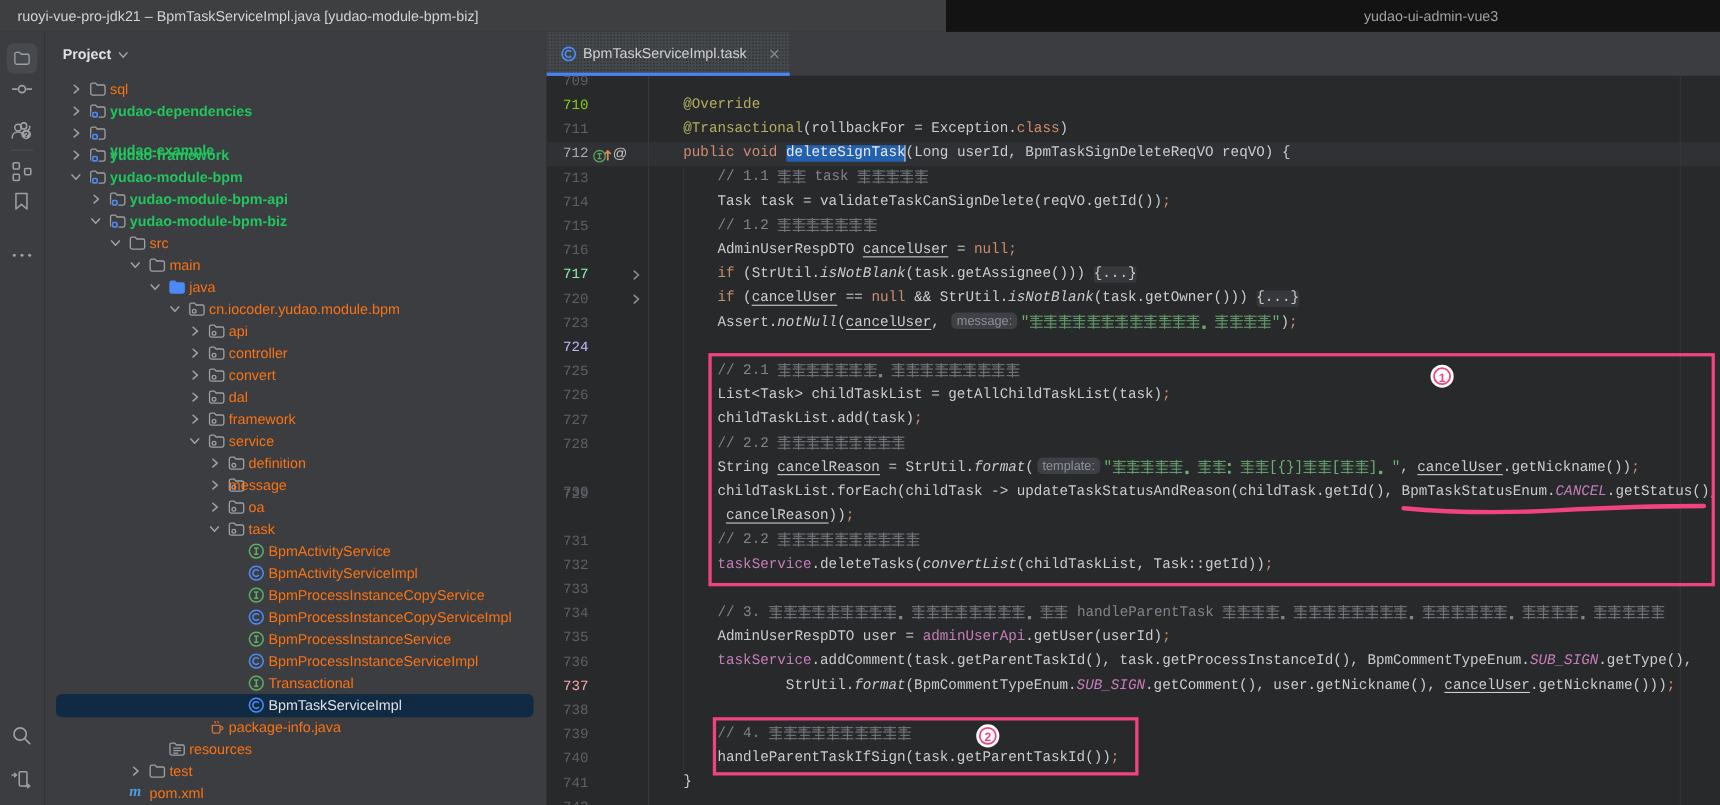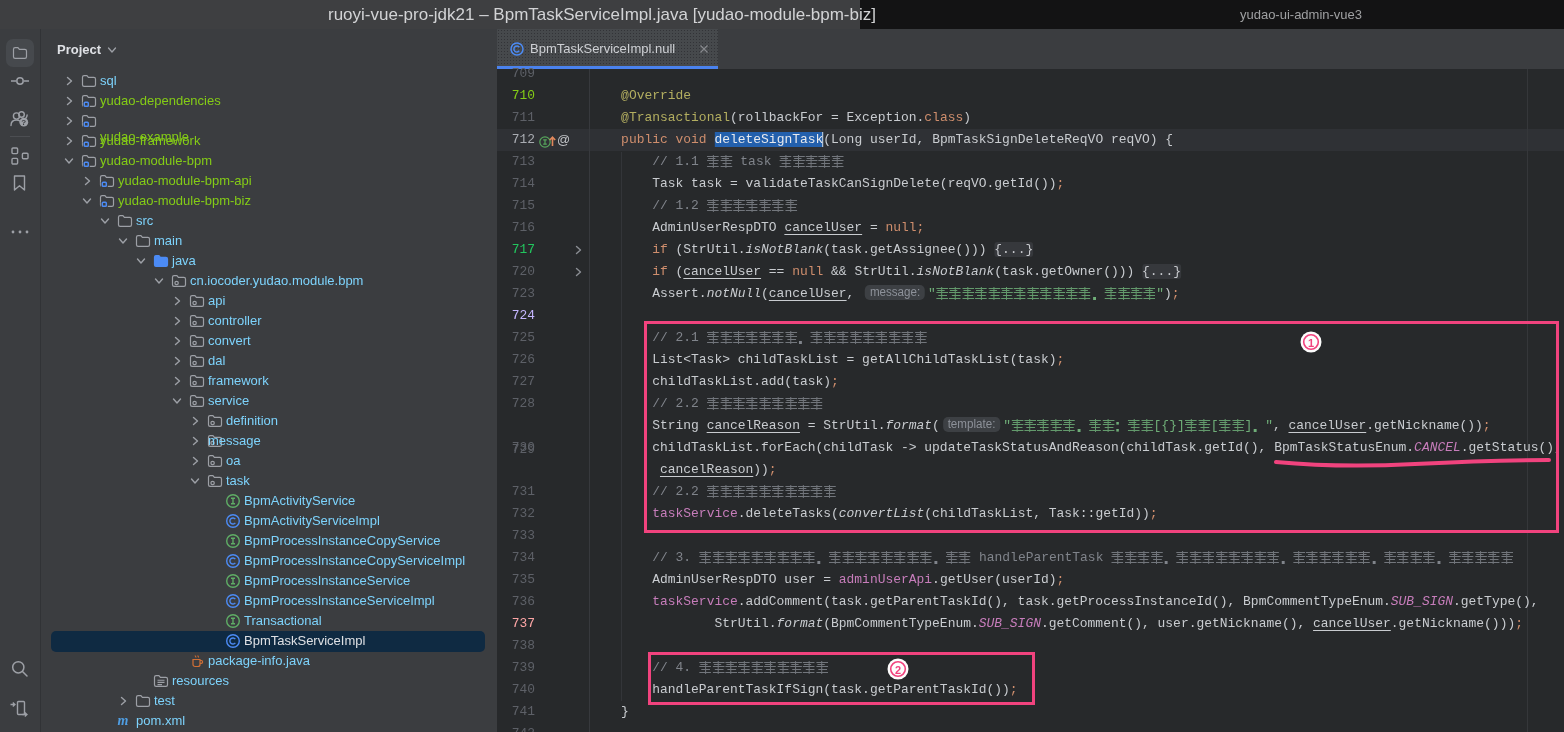--- a/index.html
+++ b/index.html
@@ -22,26 +22,26 @@
  linear-gradient(currentColor,currentColor) 0 5.4px/12px 1.2px no-repeat,
  linear-gradient(currentColor,currentColor) 0 11.4px/12px 1.25px no-repeat,
  linear-gradient(currentColor,currentColor) 5.4px 0/1.3px 13.2px no-repeat,
  linear-gradient(currentColor,currentColor) 1.1px 3px/7.6px 1px no-repeat,
  linear-gradient(currentColor,currentColor) 2.2px 8.3px/9px 1px no-repeat}
 i.p{display:inline-block;width:12.2px;height:13.2px;margin:0 .62px;vertical-align:-3.2px;background:
  linear-gradient(currentColor,currentColor) 1.2px 10px/3px 3px no-repeat}
 i.q{display:inline-block;width:12.2px;height:13.2px;margin:0 .62px;vertical-align:-3.2px;background:
  linear-gradient(currentColor,currentColor) 1.2px 3px/2.6px 2.6px no-repeat,
  linear-gradient(currentColor,currentColor) 1.2px 9.8px/2.6px 2.6px no-repeat}
-.tr{position:absolute;height:20px;font:13px/20px "Liberation Sans",sans-serif;color:#7dd3fc;white-space:pre}
-.tb{font-weight:normal;color:#84cc16}
+.tr{position:absolute;height:20px;font:13px/20px "Liberation Sans",sans-serif;color:#f97316;white-space:pre}
+.tb{font-weight:bold;color:#22c55e}
 </style></head><body>
 <div class="abs" style="left:0;top:0;width:860px;height:29px;background:#3e3f41"></div>
 <div class="abs" style="left:860px;top:0;width:704px;height:29px;background:#131314"></div>
-<div class="abs" style="left:2px;top:0;width:874px;height:29px;line-height:29px;text-align:right;font-size:17px;color:#d2d3d5">ruoyi-vue-pro-jdk21 – BpmTaskServiceImpl.java [yudao-module-bpm-biz]</div>
+<div class="abs" style="left:16px;top:0;width:874px;height:29px;line-height:29px;text-align:left;font-size:13px;color:#d2d3d5">ruoyi-vue-pro-jdk21 – BpmTaskServiceImpl.java [yudao-module-bpm-biz]</div>
 <div class="abs" style="left:1161px;top:0;width:280px;height:29px;line-height:29px;text-align:center;font-size:13px;color:#9fa0a2">yudao-ui-admin-vue3</div>
 <div class="abs" style="left:0;top:29px;width:497px;height:703px;background:#3b3d40"></div>
 <div class="abs" style="left:40px;top:29px;width:1px;height:703px;background:#313336"></div>
 <div class="abs" style="left:497px;top:29px;width:1067px;height:40px;background:#3b3d40"></div>
 <div class="abs" style="left:497px;top:69px;width:1067px;height:663px;background:#27292b"></div>
 <div class="abs" style="left:6px;top:39px;width:28px;height:28px;border-radius:7px;background:#46494d"></div>
 <svg class="abs" style="left:12px;top:45px" width="16" height="16" viewBox="0 0 16 16" fill="none">
     <path d="M1.5 4.2 C1.5 3.3 2.2 2.6 3.1 2.6 H5.9 L7.4 4.3 H12.9 C13.8 4.3 14.5 5 14.5 5.9 V11.8 C14.5 12.7 13.8 13.4 12.9 13.4 H3.1 C2.2 13.4 1.5 12.7 1.5 11.8 Z" stroke="#9da0a6" stroke-width="1.2"></path>
   </svg>
 <svg class="abs" style="left:10px;top:73px" width="20" height="16" viewBox="0 0 20 16" fill="none">
@@ -313,37 +313,37 @@
   </svg>
 <div class="tr" style="left:154px;top:691px">test</div>
 <div class="abs" style="left:117.5px;top:711px;font:italic bold 14px/20px 'Liberation Serif',serif;color:#4f9ee3">m</div>
 <div class="tr" style="left:136px;top:711px">pom.xml</div>
 <div class="abs" style="left:497px;top:29px;width:221px;height:40px;background:#46494c;background-image:radial-gradient(rgba(30,31,34,.5) .8px,transparent .9px);background-size:3px 3px"></div>
 <div class="abs" style="left:497px;top:66px;width:221px;height:3px;background:#4a82ee"></div>
 <svg class="abs" style="left:509px;top:41px" width="16" height="16" viewBox="0 0 16 16" fill="none">
     <circle cx="8" cy="8" r="6" stroke="#4c8bf5" stroke-width="1.5"></circle>
     <path d="M10.3 6.2 A3 3 0 1 0 10.3 9.8" stroke="#4c8bf5" stroke-width="1.5"></path>
   </svg>
-<div class="abs" style="left:530px;top:39px;font:13px/20px 'Liberation Sans',sans-serif;color:#ced0d4">BpmTaskServiceImpl.null</div>
+<div class="abs" style="left:530px;top:39px;font:13px/20px 'Liberation Sans',sans-serif;color:#ced0d4">BpmTaskServiceImpl.task</div>
 <svg class="abs" style="left:697px;top:42px" width="14" height="14" viewBox="0 0 14 14" fill="none">
     <path d="M3.5 3.5 L10.5 10.5 M10.5 3.5 L3.5 10.5" stroke="#87898d" stroke-width="1.2"></path>
   </svg>
 <div class="abs" style="left:497px;top:129px;width:1067px;height:22px;background:#2f3135"></div>
 <div class="abs" style="left:589px;top:69px;width:1px;height:663px;background:#37393d"></div>
 <div class="abs" style="left:621px;top:152px;width:1px;height:549px;background:#333539"></div>
 <div class="abs" style="left:1527px;top:69px;width:1px;height:663px;background:#35373a"></div>
 <div class="ln" style="left:495px;top:63px;color:#5d6067">709</div>
 <div class="ln" style="left:495px;top:85px;color:#84cc16">710</div>
 <div class="ln" style="left:495px;top:107px;color:#5d6067">711</div>
 <div class="ln" style="left:495px;top:129px;color:#a9acb2">712</div>
 <div class="ln" style="left:495px;top:151px;color:#5d6067">713</div>
 <div class="ln" style="left:495px;top:173px;color:#5d6067">714</div>
 <div class="ln" style="left:495px;top:195px;color:#5d6067">715</div>
 <div class="ln" style="left:495px;top:217px;color:#5d6067">716</div>
-<div class="ln" style="left:495px;top:239px;color:#22c55e">717</div>
+<div class="ln" style="left:495px;top:239px;color:#86efac">717</div>
 <div class="ln" style="left:495px;top:261px;color:#5d6067">720</div>
 <div class="ln" style="left:495px;top:283px;color:#5d6067">723</div>
 <div class="ln" style="left:495px;top:305px;color:#c4b5fd">724</div>
 <div class="ln" style="left:495px;top:327px;color:#5d6067">725</div>
 <div class="ln" style="left:495px;top:349px;color:#5d6067">726</div>
 <div class="ln" style="left:495px;top:371px;color:#5d6067">727</div>
 <div class="ln" style="left:495px;top:393px;color:#5d6067">728</div>
 <div class="ln" style="left:495px;top:439px;color:#5d6067">729</div>
 <div class="ln" style="left:495px;top:437px;color:#5d6067">730</div>
 <div class="ln" style="left:495px;top:481px;color:#5d6067">731</div>

